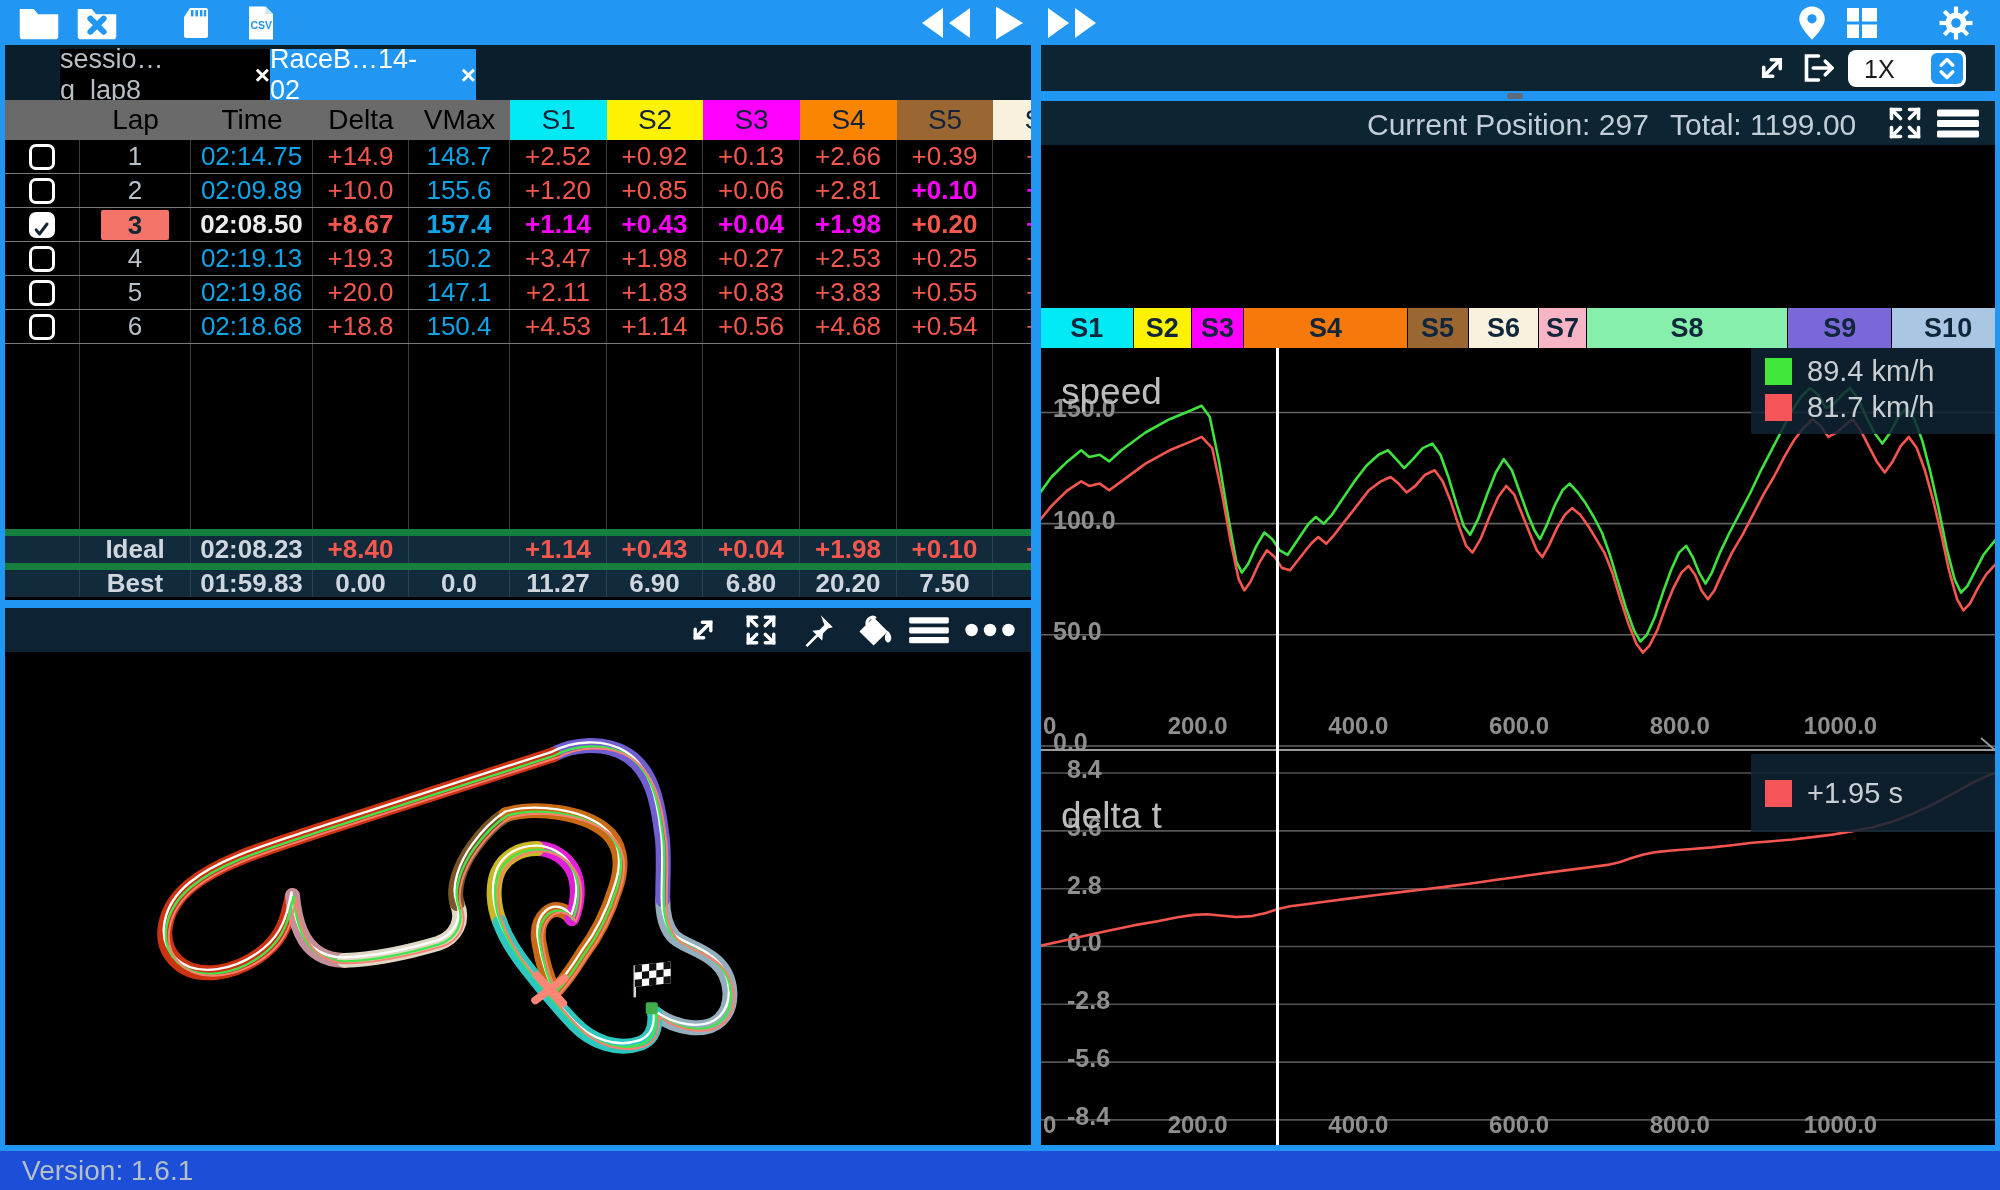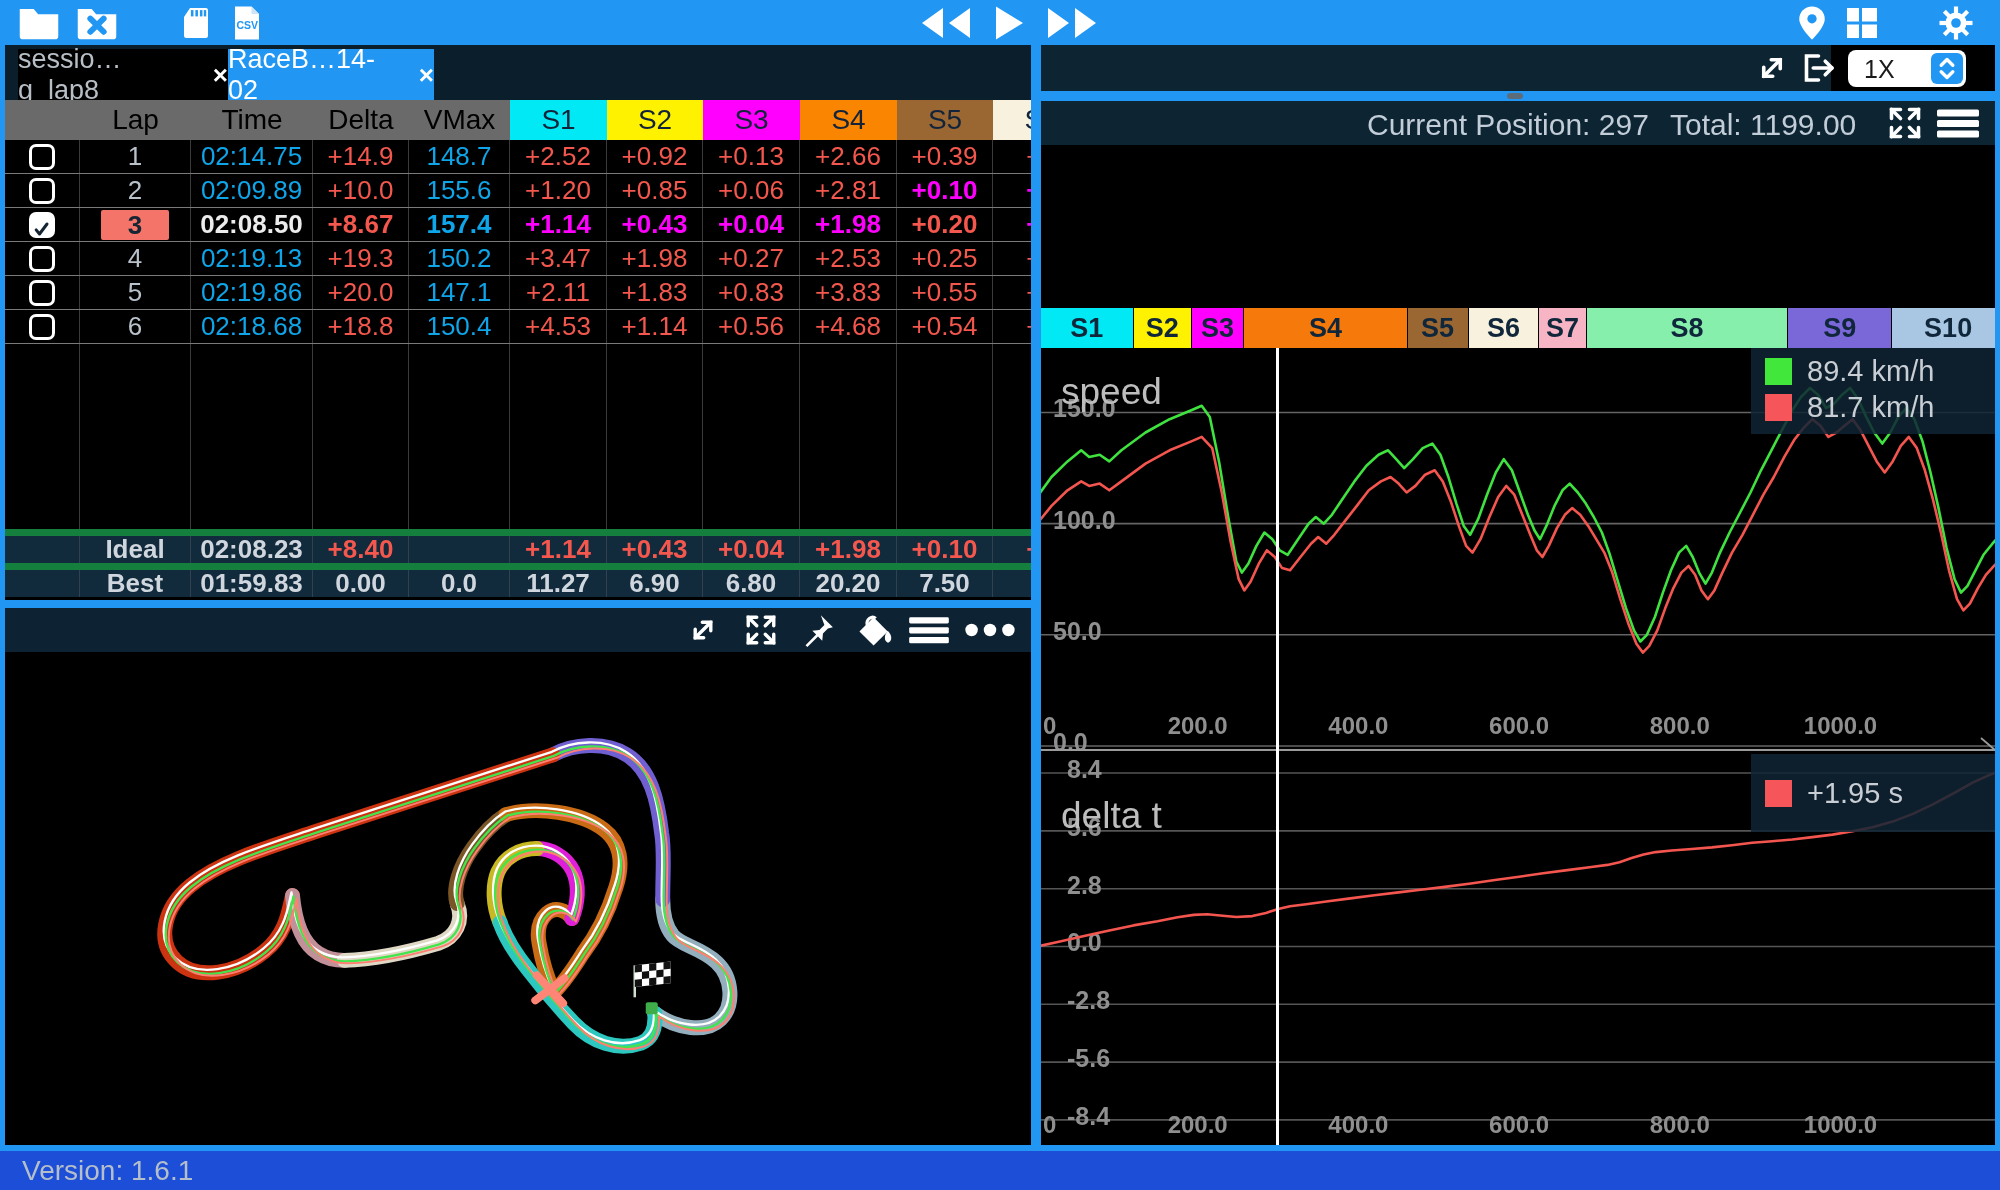--- a/index.html
+++ b/index.html
@@ -8,21 +8,21 @@
   .abs { position:absolute; }
 
   
   #topbar { left:0; top:0; width:2000px; height:45px; background:#2196f3; z-index:30; }
   .tbicon { position:absolute; top:5px; width:42px; height:36px; cursor:pointer; }
   .tbicon svg { width:100%; height:100%; }
 
   
   #lapPanel { left:0; top:45px; width:1036px; height:555px; background:#000; border-left:5px solid #2196f3; overflow:hidden; }
   #tabbar { position:absolute; left:0; top:0; width:1031px; height:55px; background:#0a1e2c; }
-  .tab { position:absolute; top:4px; height:52px; display:flex; align-items:center; justify-content:space-between; font-size:27px; cursor:pointer; }
+  .tab { position:absolute; top:4px; height:52px; display:flex; align-items:center; justify-content:space-between; font-size:27px; cursor:pointer;margin-left:42px; }
   #tab1 { left:13px; width:210px; background:#000; color:#b7bec5; }
   #tab2 { left:223px; width:206px; background:#2196f3; color:#fff; }
   .tabx { margin-left:14px; font-weight:bold; color:#fff; font-size:26px; }
 
   #thead { position:absolute; left:0; top:55px; width:1085px; height:40px; display:grid;
            grid-template-columns:75px 111px 122px 96px 101px 97px 96px 97px 97px 96px 97px; }
   .hcell { display:flex; align-items:center; justify-content:center; font-size:28px; background:#6a6a6a; color:#000000; }
   .hcell.seg { color:#13243a; }
 
   #rows { position:absolute; left:0; top:95px; width:1085px; }
@@ -56,21 +56,21 @@
   #trackBar { position:absolute; left:0; top:0; width:1031px; height:44px; background:#0d2233; }
   .mapicon { position:absolute; top:5px; width:36px; height:34px; cursor:pointer; }
   .mapicon svg { width:100%; height:100%; }
 
   
   #statusbar { left:0; top:1151px; width:2000px; height:39px; background:#1d4ed8; display:flex; align-items:center; z-index:20; }
   #statusbar span { margin-left:22px; font-size:28px; color:#b4bfc9; }
 
   
   #rightPanel { left:1041px; top:45px; width:954px; height:1106px; background:#000; }
-  #rptop { position:absolute; left:0; top:0; width:790px; height:46px; background:#0d2433; }
+  #rptop { position:absolute; left:0; top:0; width:954px; height:46px; background:#0d2433; }
   #rpdiv { position:absolute; left:0; top:46px; width:954px; height:10px; background:#2196f3; }
   #rpnotch { position:absolute; left:466px; top:48px; width:16px; height:6px; background:#5c6d79; border-radius:3px; }
   #rphead { position:absolute; left:0; top:56px; width:954px; height:44px; background:#0d2433; color:#c2cdd8; font-size:30px; }
   #rphead .cp { position:absolute; left:326px; top:7px; }
   #rphead .tt { position:absolute; left:629px; top:7px; }
   .rpicon { position:absolute; width:38px; height:36px; cursor:pointer; }
   .rpicon svg { width:100%; height:100%; }
 
   #zoomsel { position:absolute; left:807px; top:5px; width:118px; height:37px; background:#fff; border-radius:8px; cursor:pointer; }
   #zoomsel .zl { position:absolute; left:16px; top:5px; font-size:25px; color:#1b1b1b; }
@@ -108,21 +108,21 @@
     <svg viewBox="0 0 24 24">
         <path d="M8 2 H18.5 A1.5 1.5 0 0 1 20 3.5 V20.5 A1.5 1.5 0 0 1 18.5 22 H5.5 A1.5 1.5 0 0 1 4 20.5 V8 Z" fill="#fff"></path>
       <g fill="#2196f3">
           <rect x="8.6" y="3.4" width="1.7" height="4.2"></rect>
           <rect x="11.6" y="3.4" width="1.7" height="4.2"></rect>
           <rect x="14.6" y="3.4" width="1.7" height="4.2"></rect>
           <rect x="17.2" y="3.4" width="1.6" height="4.2"></rect>
         </g>
       </svg>
   </div>
-  <div class="tbicon" style="left:228px;width:38px;">
+  <div class="tbicon" style="left:242px;width:38px;">
     <svg viewBox="0 0 24 24">
         <path d="M4 1 h11 l5 5 v17 H4 Z" fill="#fff"></path>
         <path d="M15 1 l5 5 h-5 Z" fill="#cfe4f7"></path>
       <text x="5" y="16" font-size="7" font-weight="bold" fill="#2196f3">CSV</text>
       </svg>
   </div>
   <div class="tbicon" style="left:918px;width:56px;">
     <svg viewBox="0 0 36 24" fill="#fff">
         <path d="M16 2 L2 12 L16 22 Z"></path>
         <path d="M34 2 L20 12 L34 22 Z"></path>

